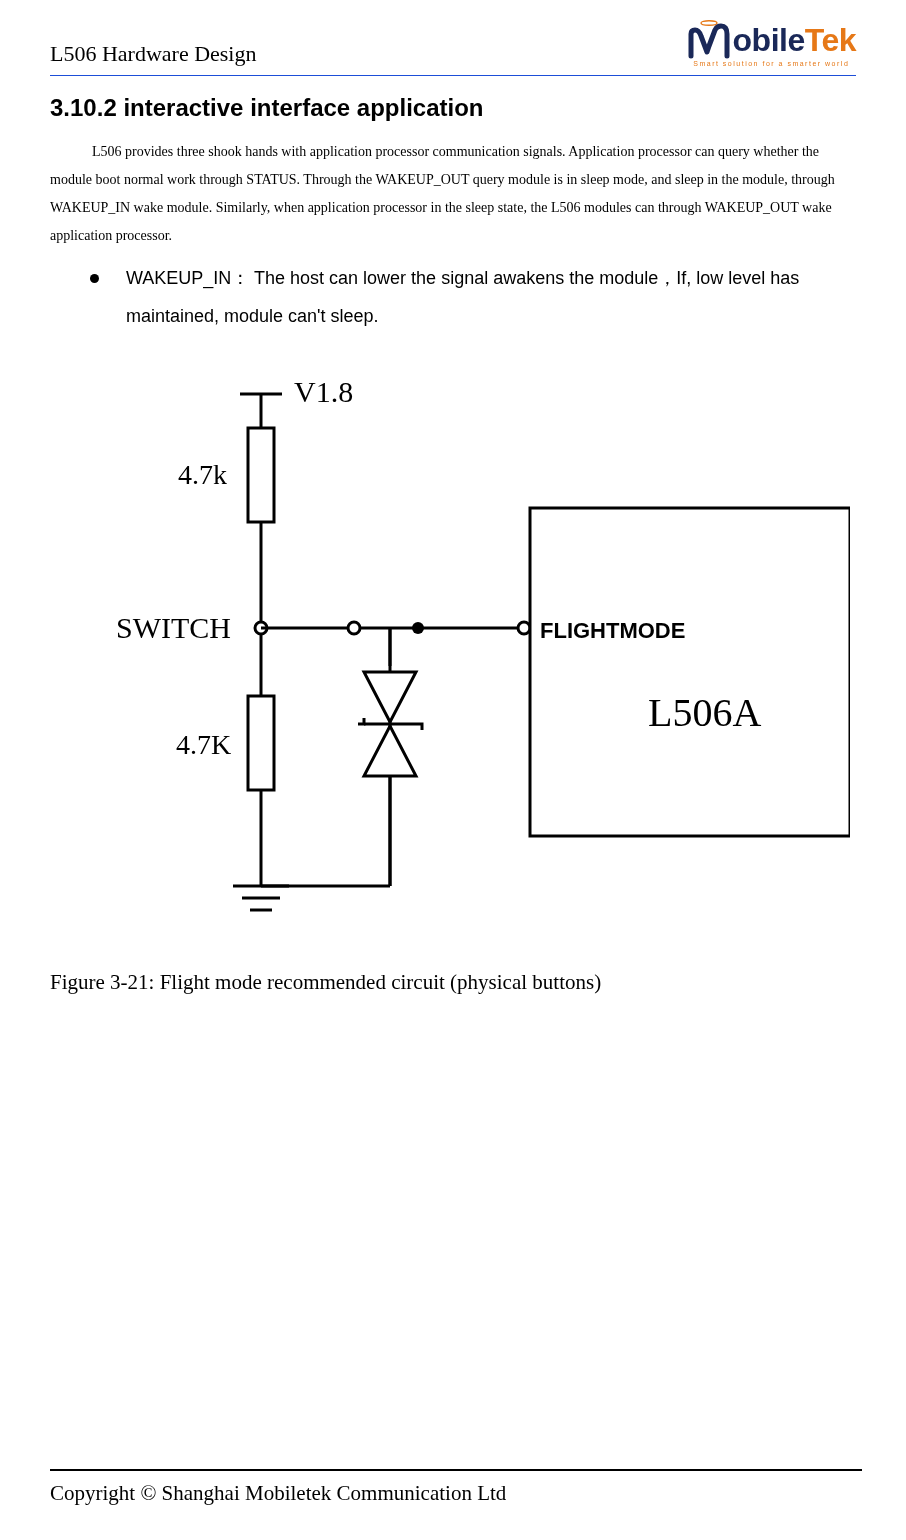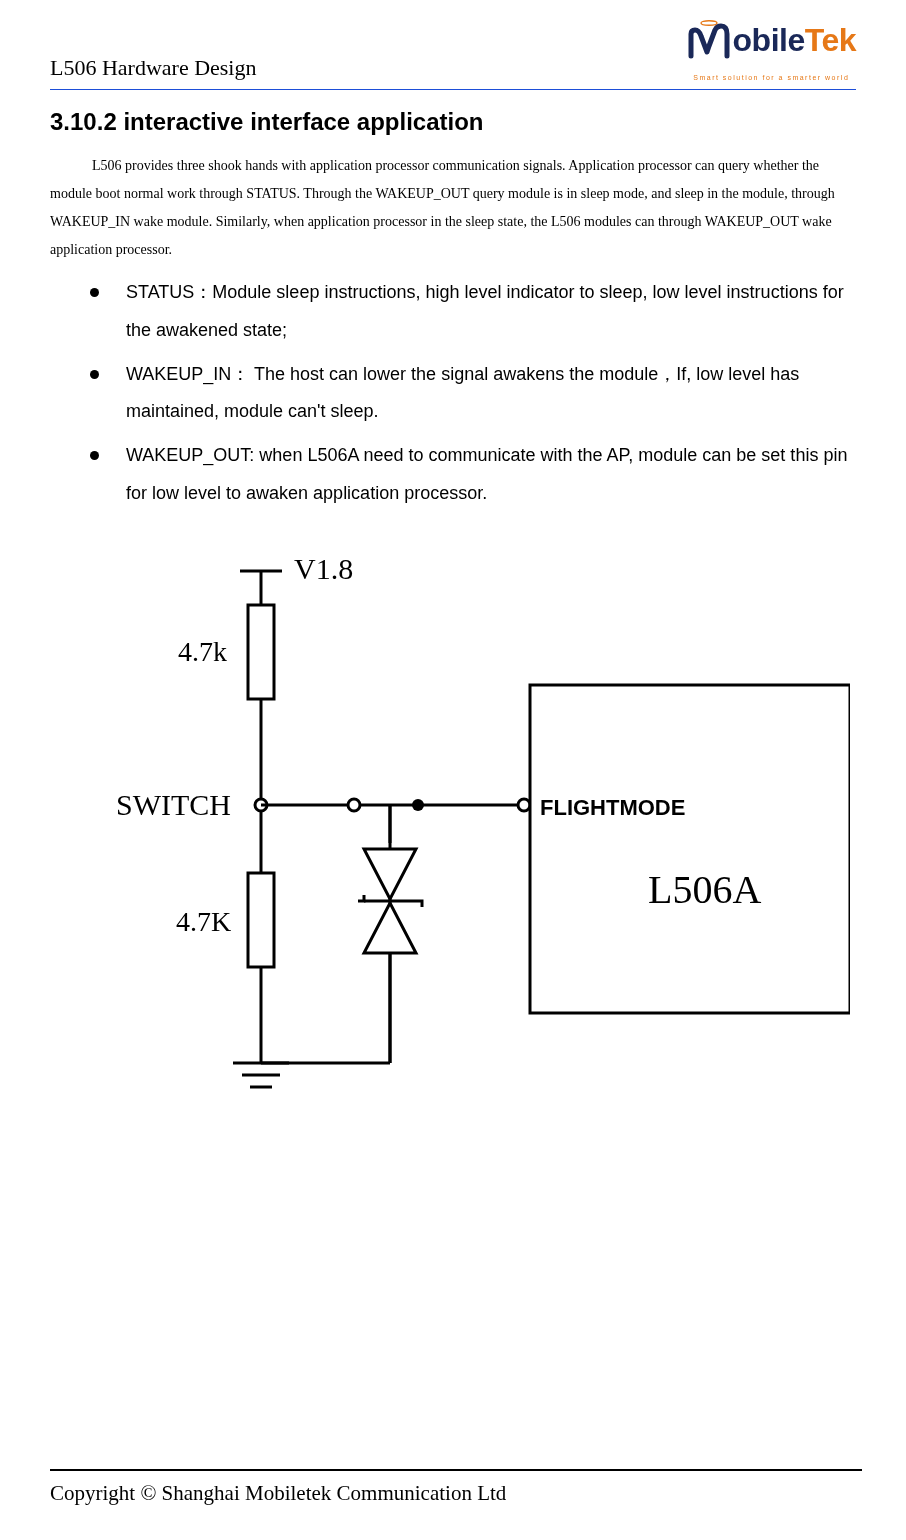--- a/index.html
+++ b/index.html
@@ -20,21 +20,21 @@
       border-bottom: 1px solid #1d4ed8;
       margin-bottom: 18px;
     }
     .header-title {
       font-size: 22px;
       font-family: "Times New Roman", serif;
     }
     .logo {
       display: flex;
       align-items: center;
-      gap: 18px;
+      gap: 4px;
       flex-direction: column;
     }
     .logo-row { display: flex; align-items: center; }
     .logo-m {
       width: 44px;
       height: 40px;
       position: relative;
       margin-right: 2px;
     }
     .logo-text {
@@ -129,23 +129,21 @@
 </div>
 
 <div class="section-heading">
   <span>3.10.2</span>
   <span>interactive interface application</span>
 </div>
 
 <p class="intro-para">L506 provides three shook hands with application processor communication signals. Application processor can query whether the module boot normal work through STATUS. Through the WAKEUP_OUT query module is in sleep mode, and sleep in the module, through WAKEUP_IN wake module. Similarly, when application processor in the sleep state, the L506 modules can through WAKEUP_OUT wake application processor.</p>
 
 <ul class="bullets">
-  <li> STATUS：Module sleep instructions, high level indicator to sleep, low level instructions for the awakened state;</li>
   <li>WAKEUP_IN： The host can lower the signal awakens the module，If, low level has maintained, module can't sleep.</li>
-  <li>WAKEUP_OUT: when L506A need to communicate with the AP, module can be set this pin for low level to awaken application processor.</li>
 </ul>
 
 <div class="figure-area">
   <svg class="figure-svg" width="800" height="600" viewBox="0 0 800 600">
 
     <line x1="190" y1="28" x2="232" y2="28" stroke="#000" stroke-width="3"></line>
     <line x1="211" y1="28" x2="211" y2="62" stroke="#000" stroke-width="3"></line>
     <text x="244" y="36" font-family="Times New Roman" font-size="30">V1.8</text>
 
     <rect x="198" y="62" width="26" height="94" fill="#fff" stroke="#000" stroke-width="3"></rect>
@@ -182,17 +180,18 @@
       <line x1="314" y1="358" x2="366" y2="358" stroke="#000" stroke-width="3"></line>
       <line x1="340" y1="410" x2="340" y2="520" stroke="#000" stroke-width="3"></line>
     </g>
 
     <line x1="211" y1="520" x2="340" y2="520" stroke="#000" stroke-width="3"></line>
 
     <rect x="480" y="142" width="320" height="328" fill="#fff" stroke="#000" stroke-width="3"></rect>
     <text x="490" y="272" font-family="Arial" font-weight="700" font-size="22">FLIGHTMODE</text>
     <text x="598" y="360" font-family="Times New Roman" font-size="40">L506A</text>
   </svg>
+  <div class="figure-caption">Figure 3-21: Flight mode recommended circuit (physical buttons)</div>
 </div>
 
 <div class="footer-bar">
   <span>Copyright © Shanghai Mobiletek Communication Ltd</span>
 </div>
 
 </body></html>

